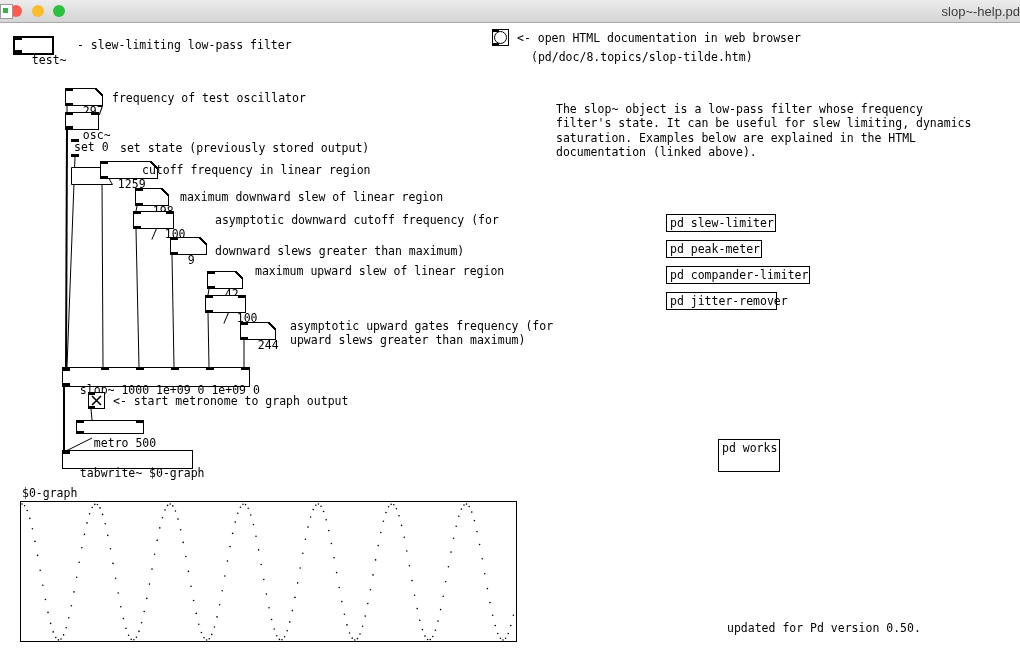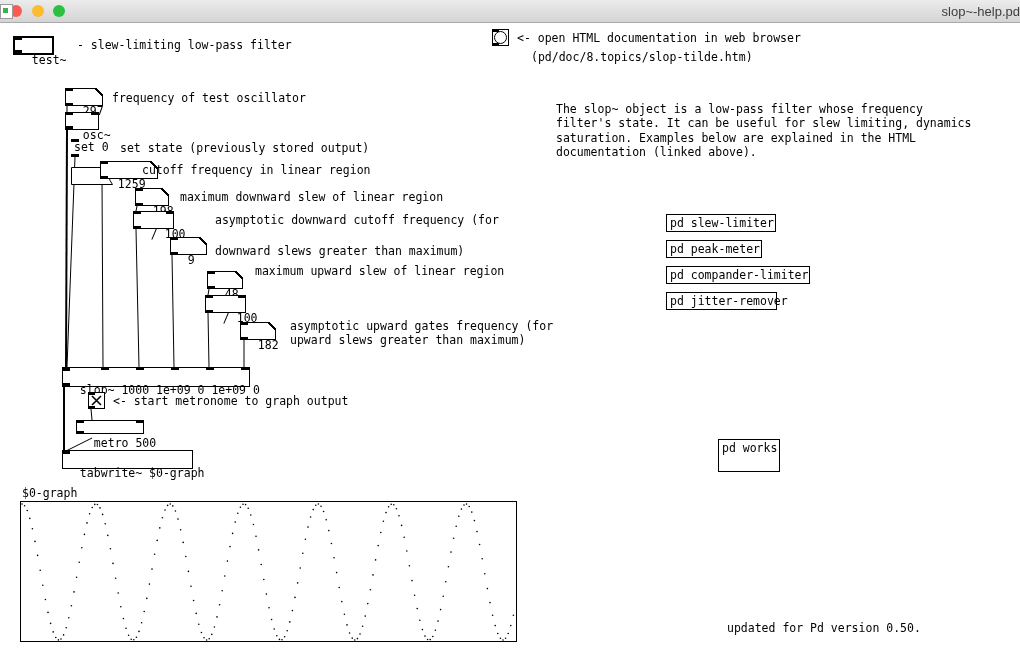--- a/index.html
+++ b/index.html
@@ -129,33 +129,33 @@
 </div>
 
 <div class="num pd" style="left:170px;top:237px;width:37px;height:18px">
   <span>9</span>
   <i class="xt"></i><i class="xb"></i>
 </div>
 <div class="comment pd" style="left:215px;top:213px">asymptotic downward cutoff frequency (for</div>
 <div class="comment pd" style="left:215px;top:244px">downward slews greater than maximum)</div>
 
 <div class="num pd" style="left:207px;top:271px;width:36px;height:18px">
-  <span>48</span>
+  <span>42</span>
   <i class="xt"></i><i class="xb"></i>
 </div>
 <div class="comment pd" style="left:255px;top:264px">maximum upward slew of linear region</div>
 
 <div class="obj pd" style="left:205px;top:295px;width:41px;height:18px">
   <span>/ 100</span>
   <i class="xt"></i><i class="xt xr"></i>
   <i class="xb"></i>
 </div>
 
 <div class="num pd" style="left:240px;top:322px;width:36px;height:18px">
-  <span>182</span>
+  <span>244</span>
   <i class="xt"></i><i class="xb"></i>
 </div>
 <div class="comment pd" style="left:290px;top:319px">asymptotic upward gates frequency (for</div>
 <div class="comment pd" style="left:290px;top:333px">upward slews greater than maximum)</div>
 
 <div class="obj pd" style="left:62px;top:367px;width:188px;height:20px">
   <span>slop~ 1000 1e+09 0 1e+09 0</span>
   <i class="xt sig" style="left:-1px"></i>
   <i class="xt" style="left:38px"></i>
   <i class="xt" style="left:73px"></i>

